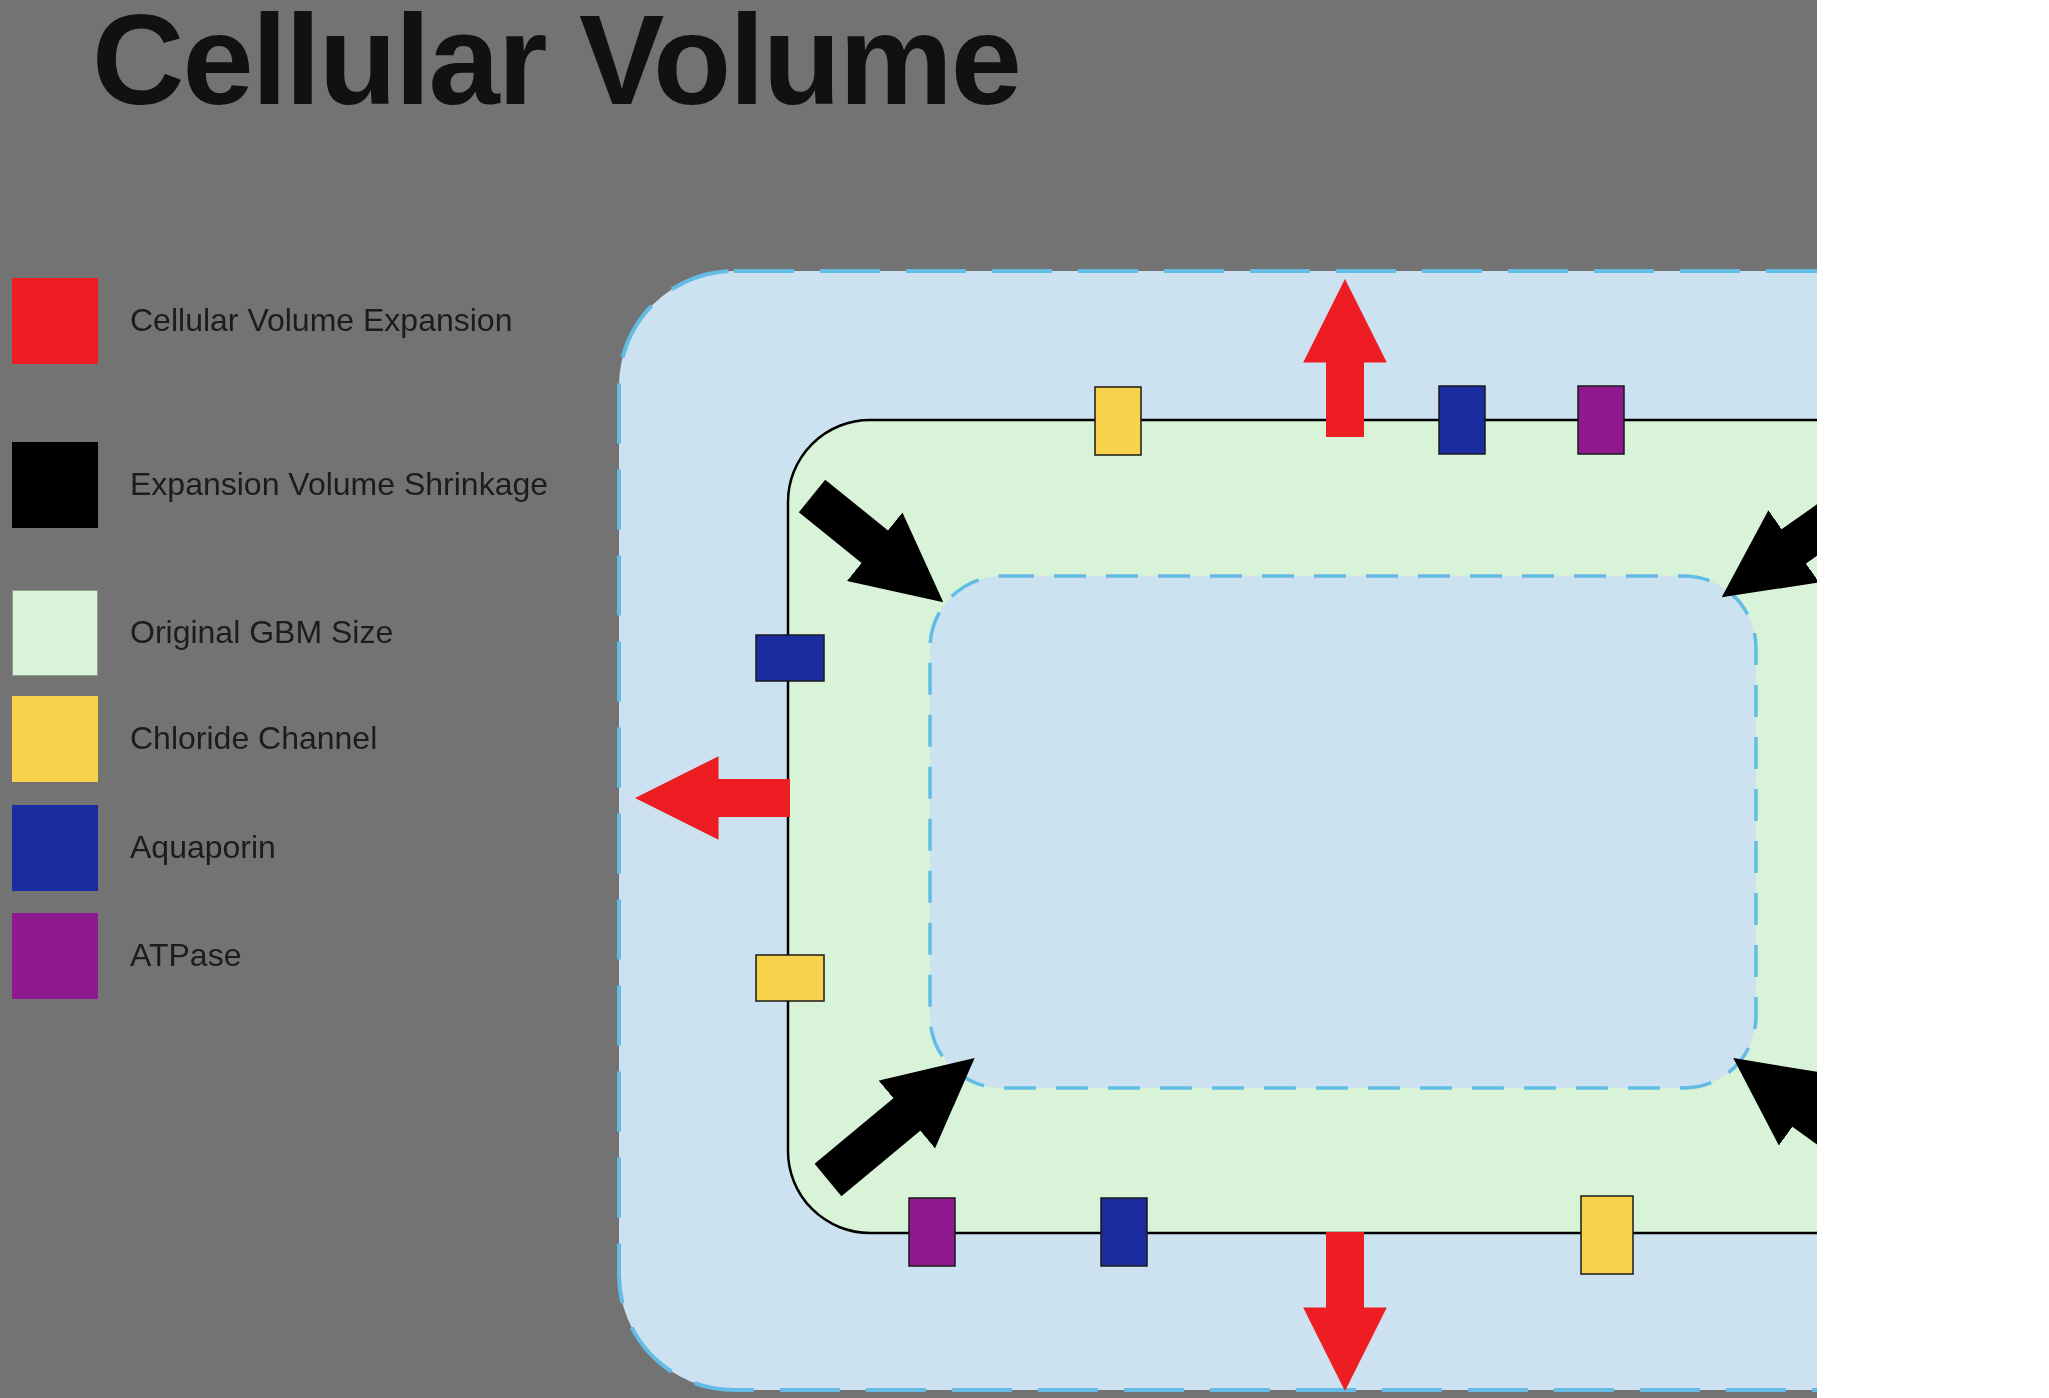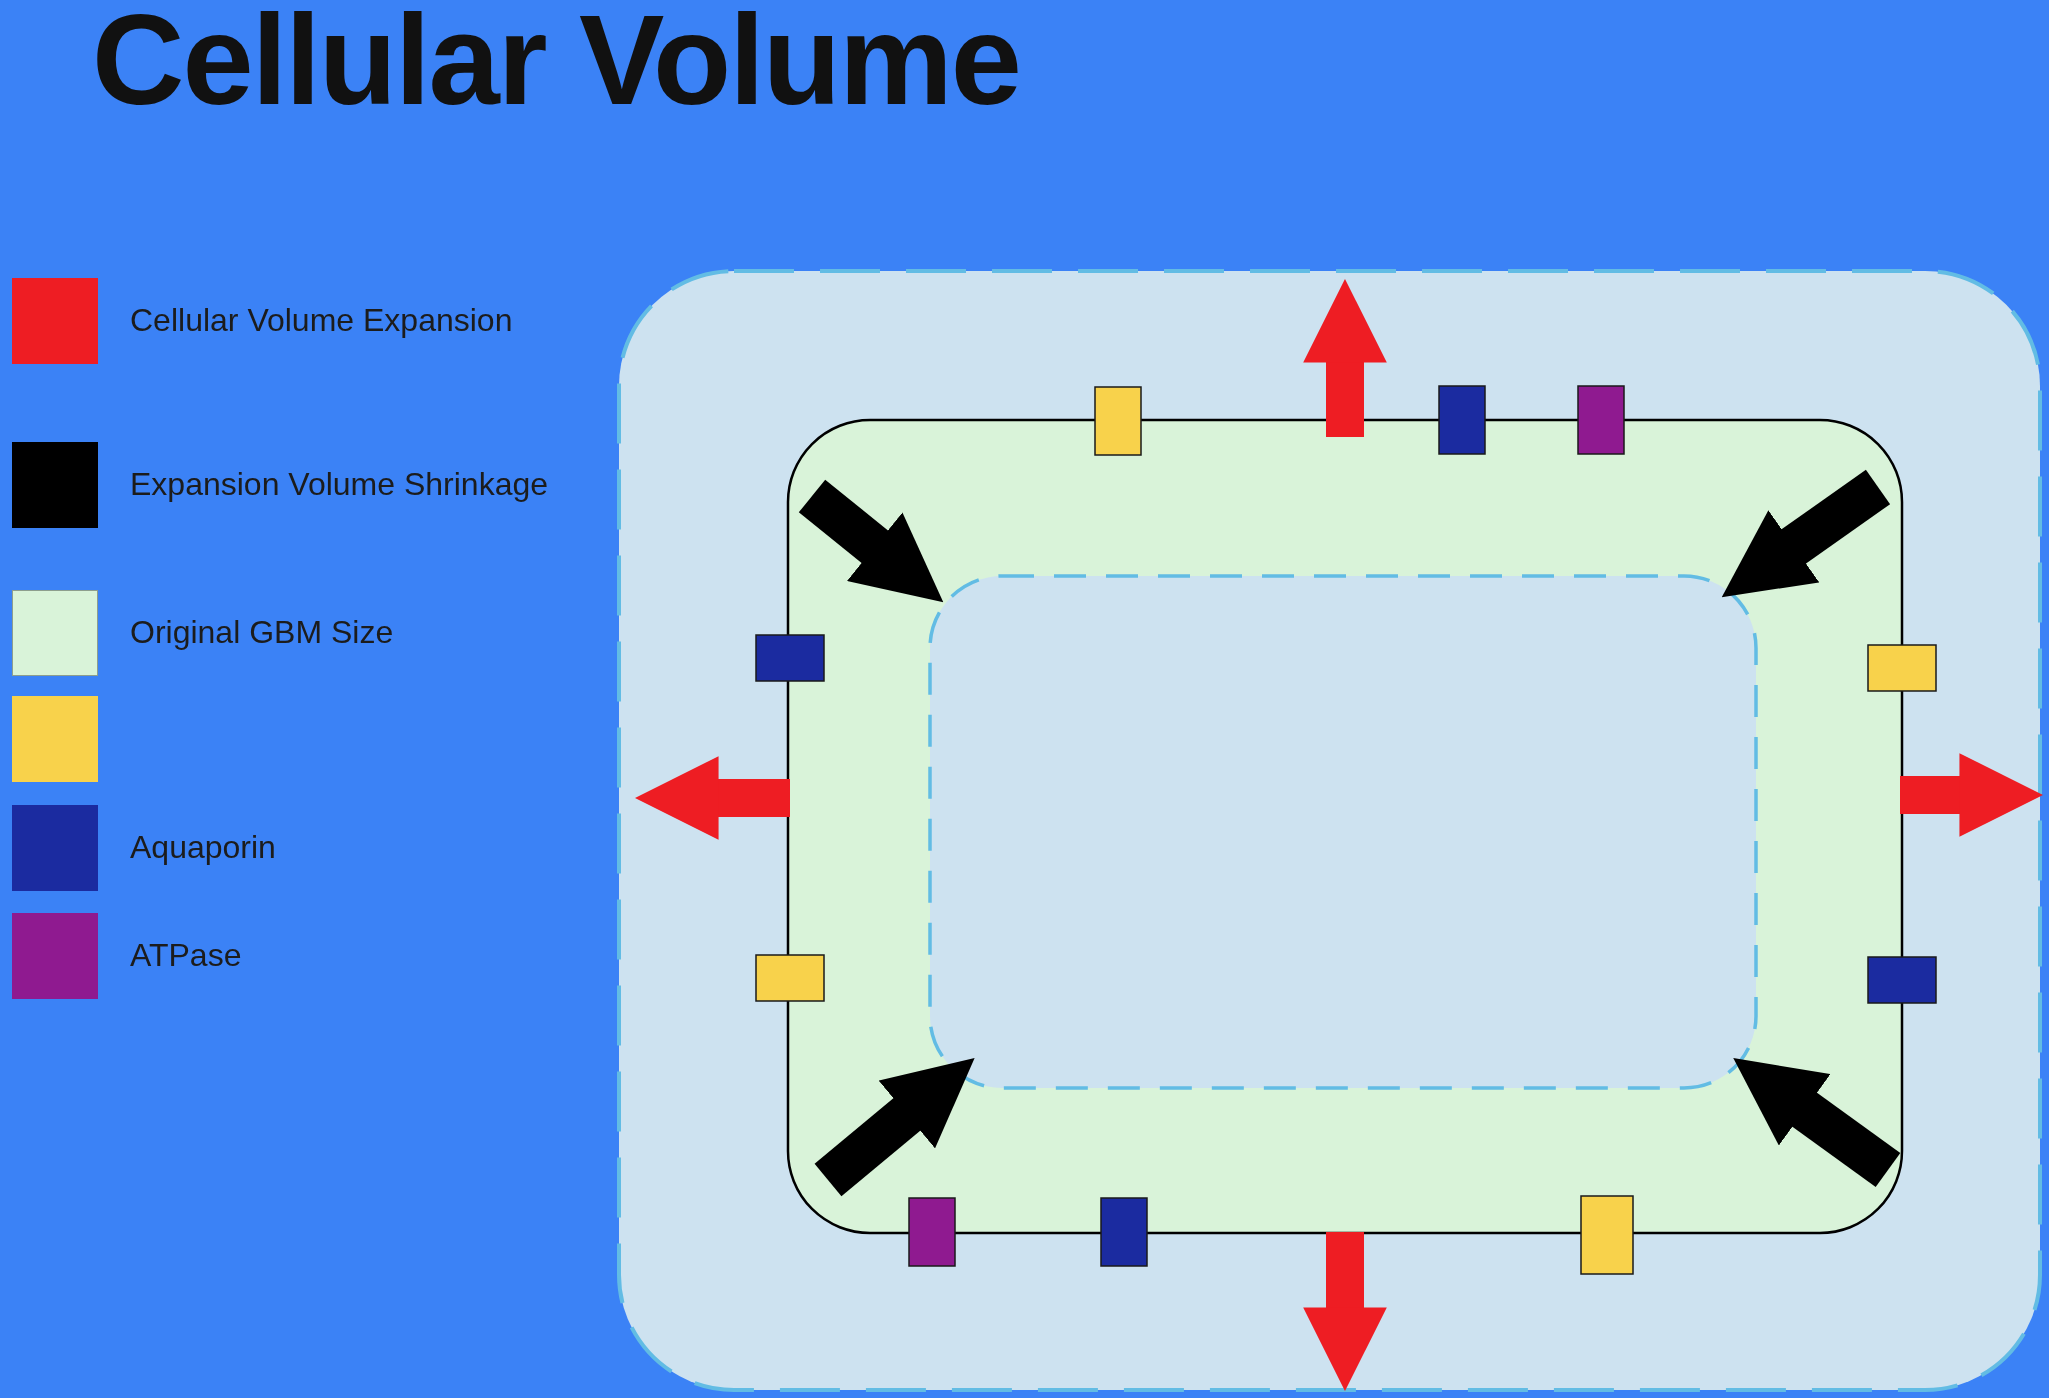--- a/index.html
+++ b/index.html
@@ -3,23 +3,23 @@
 <meta charset="utf-8">
 <style>
   html, body {
     margin: 0;
     padding: 0;
     background: #ffffff;
     font-family: "Liberation Sans", sans-serif;
   }
   .canvas {
     position: relative;
-    width: 2049px;
+    width: 1817px;
     height: 1398px;
-    background: #3b82f6;
+    background: #737373;
     overflow: hidden;
   }
   .title {
     position: absolute;
     left: 92px;
     top: -14px;
     margin: 0;
     font-size: 128px;
     font-weight: 600;
     letter-spacing: -2px;
@@ -88,20 +88,21 @@
       <span class="legend-label">Expansion Volume Shrinkage</span>
     </div>
 
     <div class="legend-row r2">
       <span class="swatch bordered" style="background-color: rgb(217, 243, 217);"></span>
       <span class="legend-label">Original GBM Size</span>
     </div>
 
     <div class="legend-row r3">
       <span class="swatch" style="background-color: rgb(248, 210, 75);"></span>
+      <span class="legend-label">Chloride Channel</span>
     </div>
 
     <div class="legend-row r4">
       <span class="swatch" style="background-color: rgb(27, 43, 160);"></span>
       <span class="legend-label">Aquaporin</span>
     </div>
 
     <div class="legend-row r5">
       <span class="swatch" style="background-color: rgb(143, 26, 144);"></span>
       <span class="legend-label">ATPase</span>

